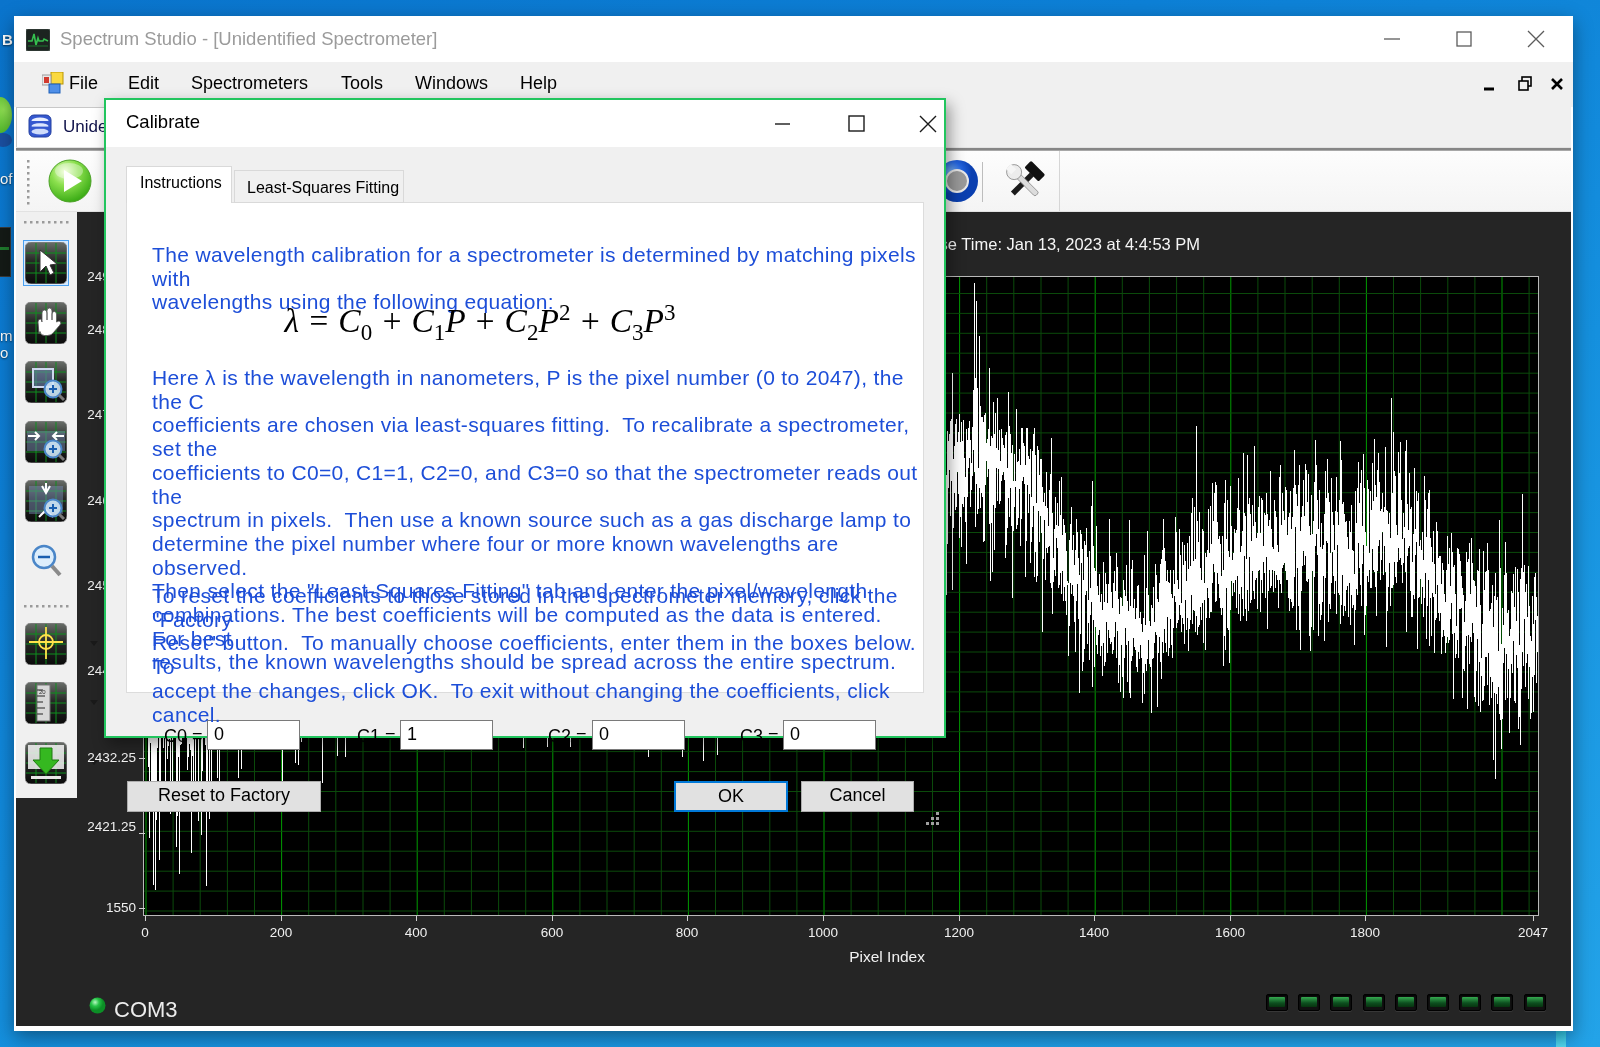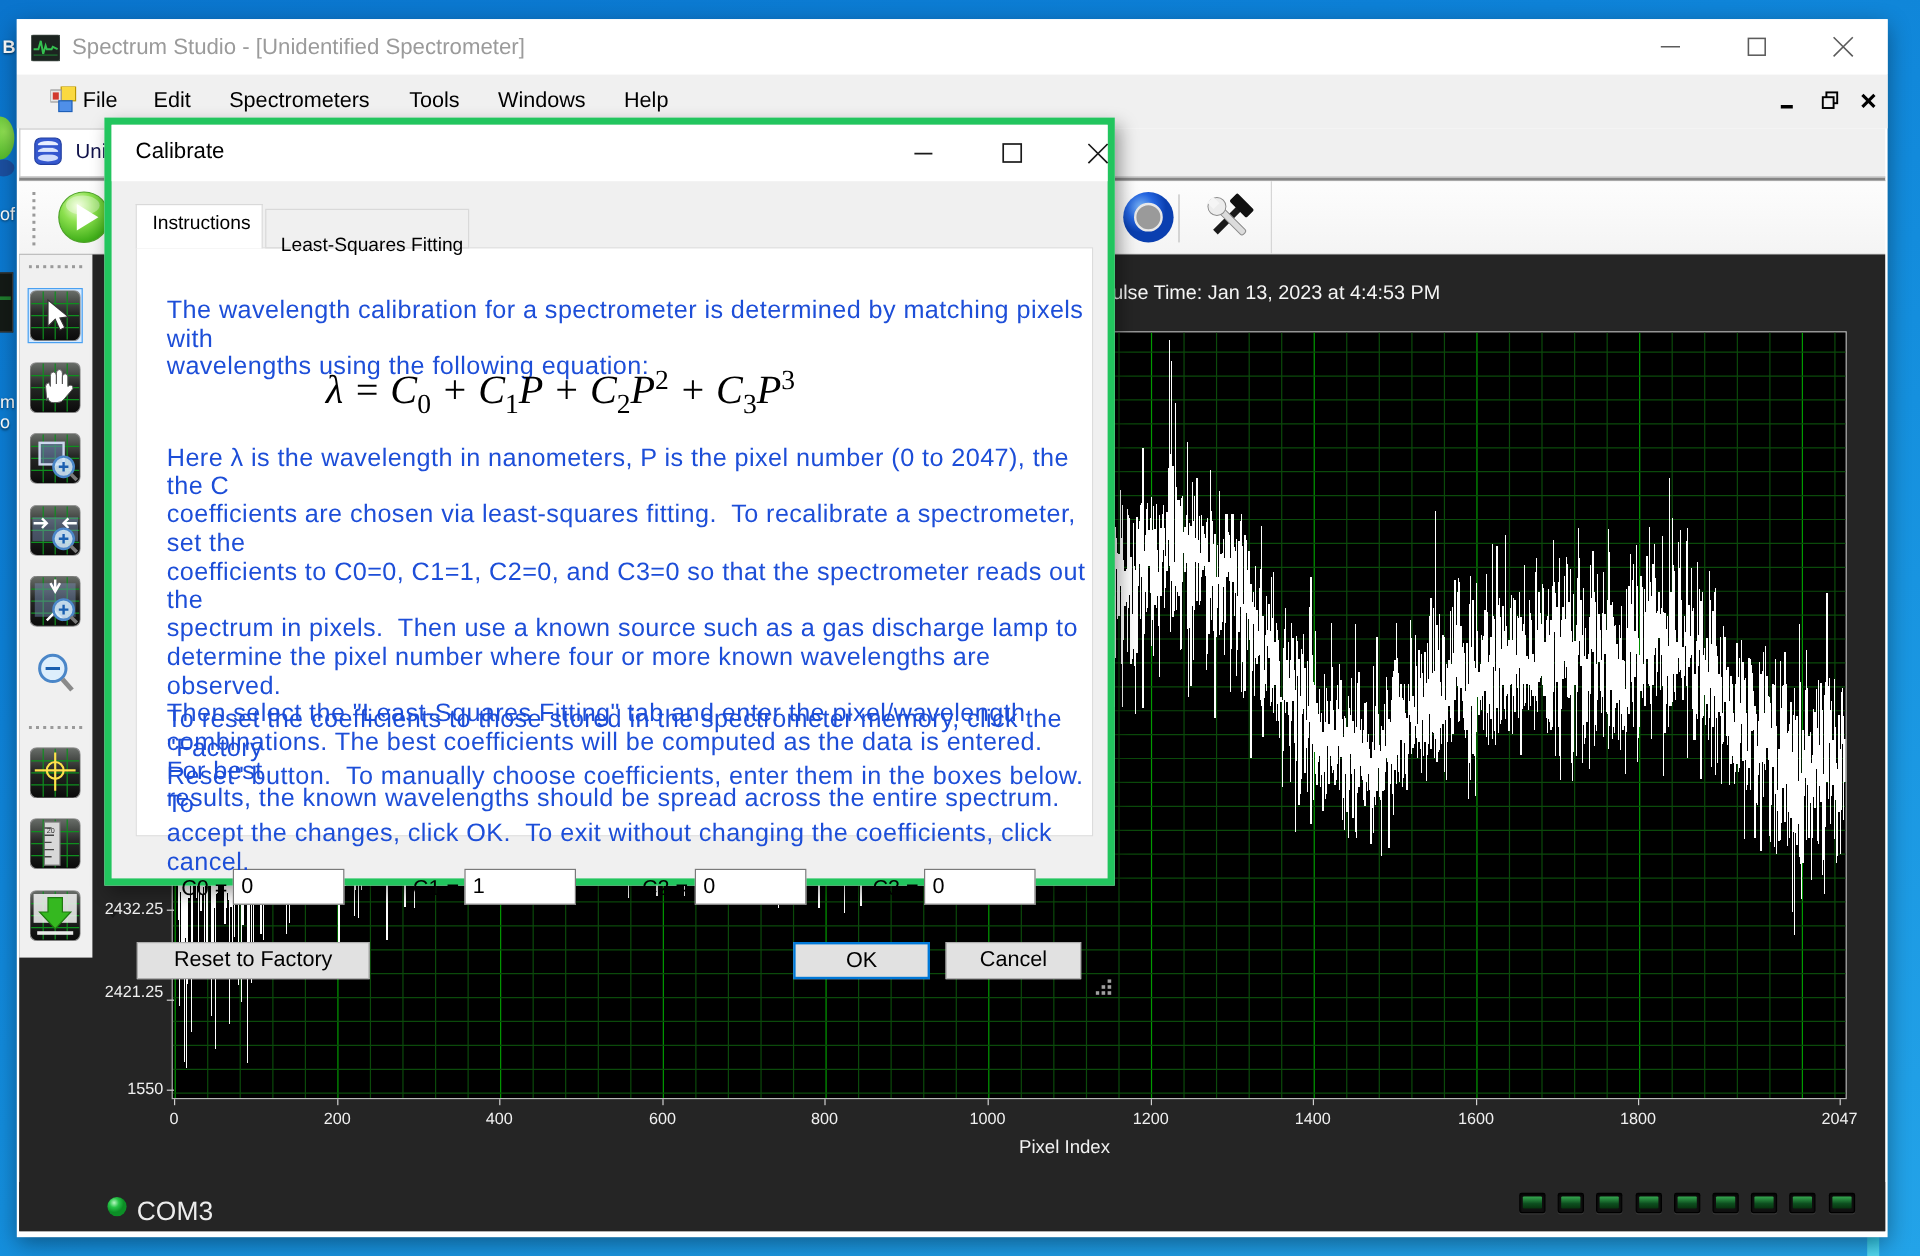--- a/index.html
+++ b/index.html
@@ -32,21 +32,21 @@
 #plotwrap{position:absolute;left:127px;top:64px;width:1396px;height:640px;background:#000;border:1px solid #b9b9b9}
 #charttitle{position:absolute;left:864px;top:23px;color:#f5f5f5;font-size:16.5px;white-space:pre}
 .ylab{position:absolute;color:#f0f0f0;font-size:13.5px;text-align:right;width:50px;right:1435px}
 .xlab{position:absolute;color:#f0f0f0;font-size:13.5px;top:713px;text-align:center;width:60px}
 #xaxis{position:absolute;left:729px;top:736px;width:180px;text-align:right;color:#f2f2f2;font-size:15.5px}
 
 #status{position:absolute;left:2px;top:969px;width:1555px;height:41px;background:#252525}
 .led{position:absolute;top:9px;width:22px;height:17px;background:#111;border:1px solid #000;border-radius:2px;box-shadow:inset 0 1px 2px #000, 0 1px 0 rgba(90,90,90,.35)}
 .led i{position:absolute;left:2px;top:2px;width:16px;height:10px;display:block;background:linear-gradient(#35aa50,#0d4f1f 60%,#07340f);border-radius:1px}
 
-#dlg{position:absolute;left:87px;top:98px;width:842px;height:640px;background:#f0f0f0;border:6px solid #22c55e;box-shadow:4px 6px 14px rgba(0,0,0,.38)}
+#dlg{position:absolute;left:104px;top:98px;width:842px;height:640px;background:#f0f0f0;border:2px solid #22c55e;box-shadow:4px 6px 14px rgba(0,0,0,.38)}
 #dlgtitle{position:absolute;left:0;top:0;width:100%;height:47px;background:#fff}
 #dlgtitle span{position:absolute;left:20px;top:11px;font-size:18.5px;color:#000}
 .tab{position:absolute;font-size:16px;color:#000;background:#f0f0f0;border:1px solid #d9d9d9;white-space:nowrap}
 #tab1{left:20px;top:66px;width:106px;height:37px;background:#fff;border-bottom:none;z-index:3}
 #tab2{left:128px;top:70px;width:170px;height:33px;z-index:2}
 #ibox{position:absolute;left:20px;top:102px;width:798px;height:491px;background:#fff;border:1px solid #dcdcdc;z-index:1}
 .para{position:absolute;left:25px;color:#1d4ed8;font-size:21px;line-height:23.7px;letter-spacing:0.35px}
 #eq{position:absolute;left:73px;top:97px;width:560px;text-align:center;font-family:"Liberation Serif",serif;font-style:italic;font-size:33.5px;color:#000}
 #eq sub,#eq sup{font-size:23px;font-style:normal}
 .clab{position:absolute;top:626px;font-size:18px;color:#000}
@@ -580,21 +580,21 @@
         <rect x="24" y="16" width="15" height="15" fill="none" stroke="#1a1a1a" stroke-width="1.4"></rect>
       </svg>
   <svg class="abs" style="left:790px;top:0" width="62" height="47">
         <path d="M24 16 40 32 M40 16 24 32" stroke="#1a1a1a" stroke-width="1.4"></path>
       </svg>
  </div>
  <div class="tab" id="tab1">
       <div style="margin:7px 0 0 13px">Instructions</div>
     </div>
  <div class="tab" id="tab2">
-      <div style="margin:21px 0 0 12px">Least-Squares Fitting</div>
+      <div style="margin:8px 0 0 12px">Least-Squares Fitting</div>
     </div>
  <div id="ibox">
   <div class="para" style="top:40px">The wavelength calibration for a spectrometer is determined by matching pixels with<br>wavelengths using the following equation:</div>
   <div id="eq">λ = C<sub>0</sub> + C<sub>1</sub>P + C<sub>2</sub>P<sup>2</sup> + C<sub>3</sub>P<sup>3</sup></div>
   <div class="para" style="top:163px">Here λ is the wavelength in nanometers, P is the pixel number (0 to 2047), the the C<br>coefficients are chosen via least-squares fitting.&nbsp; To recalibrate a spectrometer, set the<br>coefficients to C0=0, C1=1, C2=0, and C3=0 so that the spectrometer reads out the<br>spectrum in pixels.&nbsp; Then use a known source such as a gas discharge lamp to<br>determine the pixel number where four or more known wavelengths are observed.<br>Then select the "Least-Squares Fitting" tab and enter the pixel/wavelength<br>combinations. The best coefficients will be computed as the data is entered.&nbsp; For best<br>results, the known wavelengths should be spread across the entire spectrum.</div>
   <div class="para" style="top:381px">To reset the coefficients to those stored in the spectrometer memory, click the "Factory<br>Reset" button.&nbsp; To manually choose coefficients, enter them in the boxes below.&nbsp; To<br>accept the changes, click OK.&nbsp; To exit without changing the coefficients, click cancel.</div>
  </div>
  <div class="clab" style="left:58px">C0 =</div>
     <div class="cbox" style="left:101px">0</div>
  <div class="clab" style="left:251px">C1 =</div>

